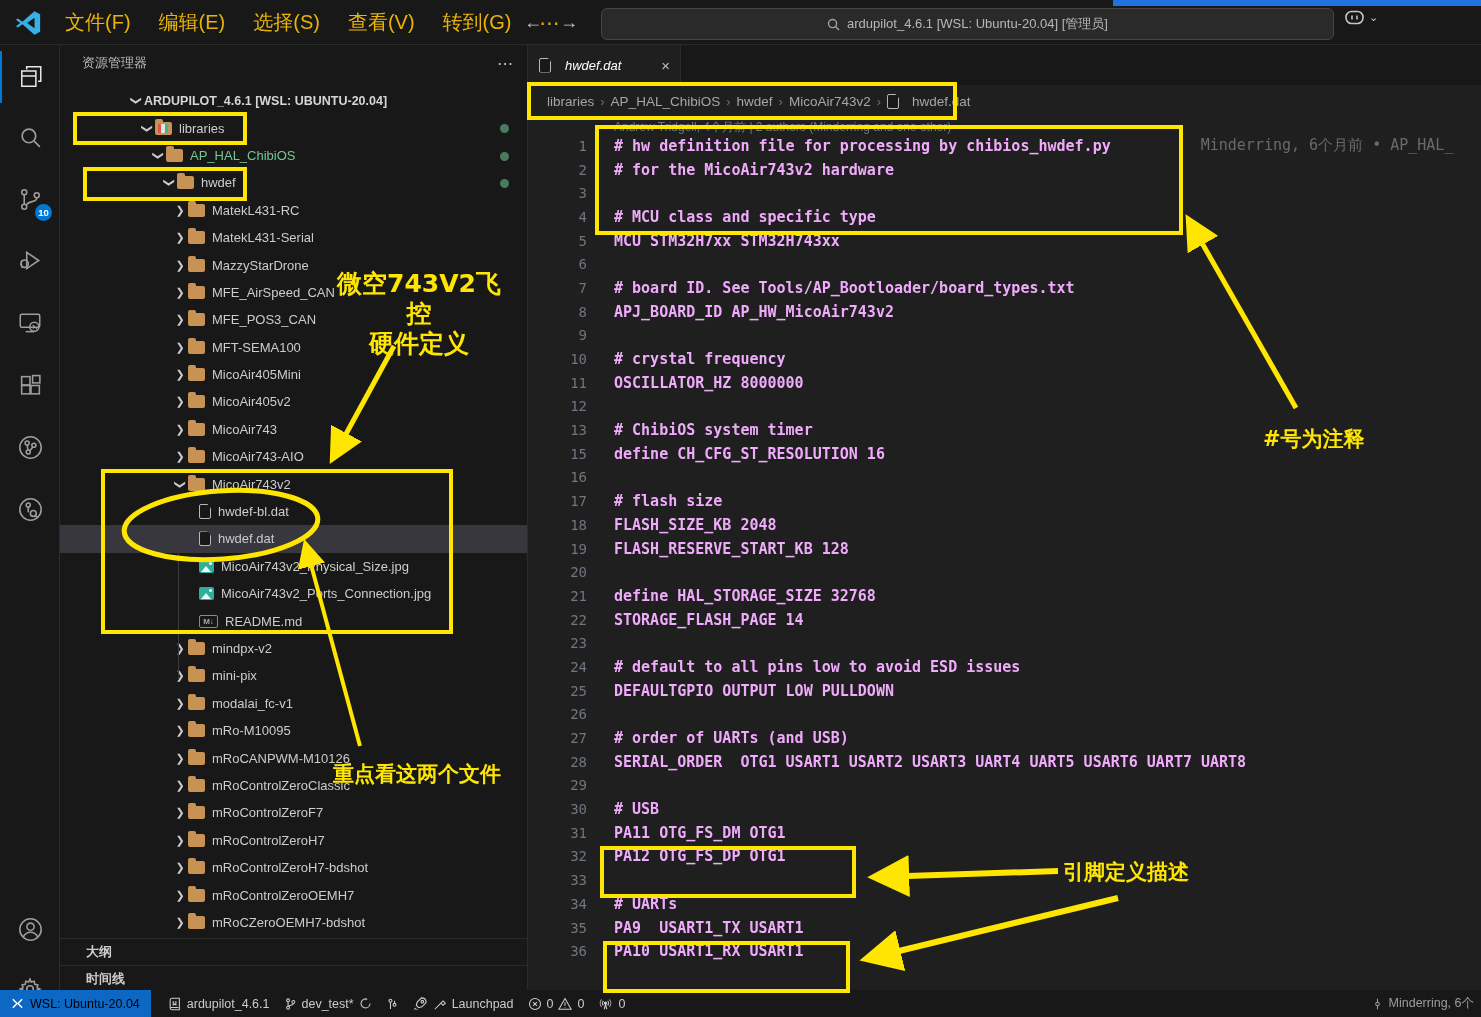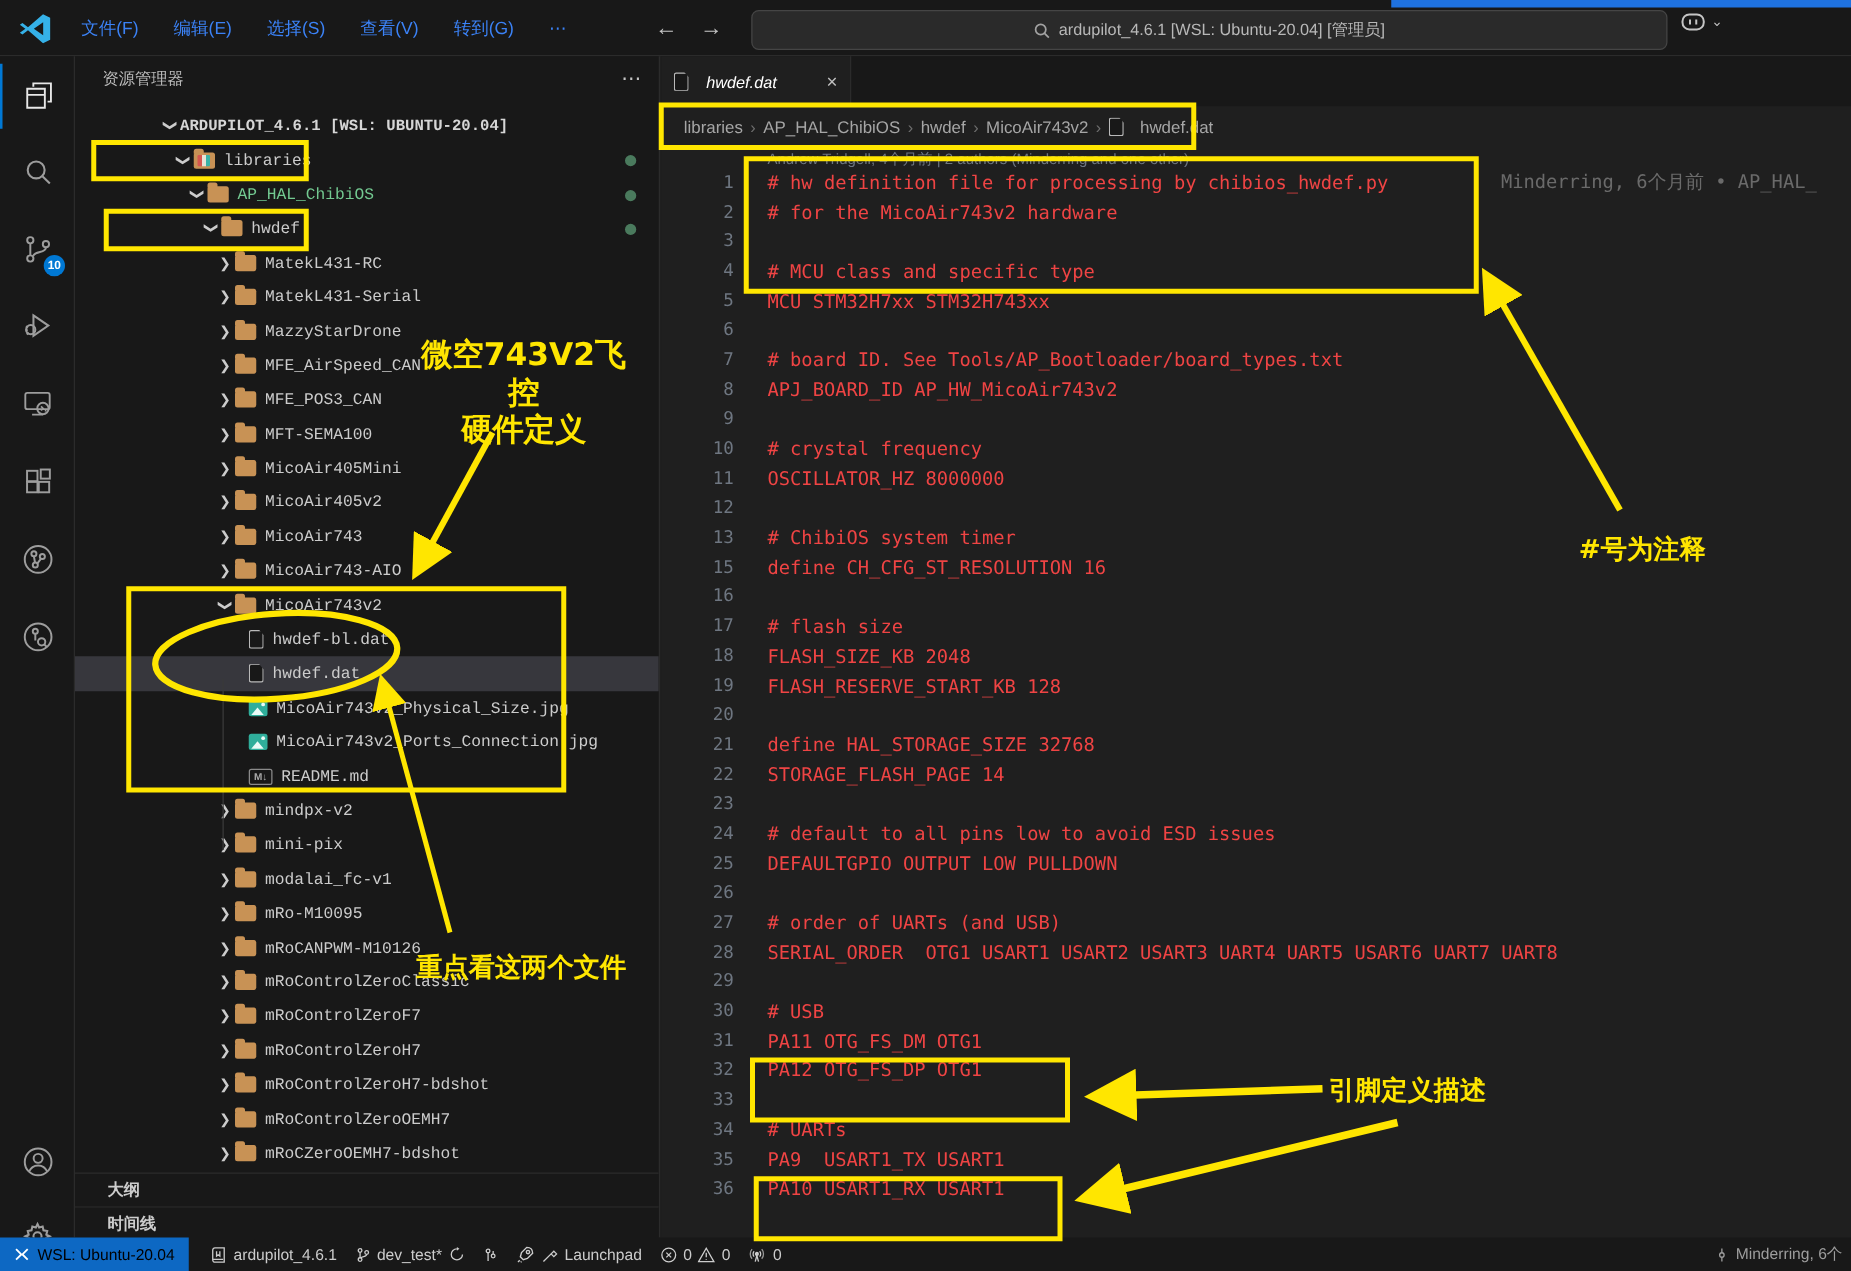--- a/index.html
+++ b/index.html
@@ -6,21 +6,21 @@
   html,body { background:#000; }
   #app {
     position:relative; width:1481px; height:1017px; overflow:hidden;
     background:#1f1f1f; font-family:"Liberation Sans","DejaVu Sans",sans-serif;
     color:#cccccc; -webkit-font-smoothing:antialiased;
   }
   
   #titlebar { position:absolute; left:0; top:0; width:1481px; height:45px;
     background:#181818; border-bottom:1px solid #2b2b2b; }
   #logo { position:absolute; left:14px; top:9px; width:28px; height:28px; }
-  #menus { position:absolute; left:55px; top:0; height:45px; display:flex; align-items:center; gap:8px; font-size:14px; color:#3b82f6; }
+  #menus { position:absolute; left:55px; top:0; height:45px; display:flex; align-items:center; gap:8px; font-size:20px; color:#eab308; }
   .menu-item { padding:4px 10px; border-radius:5px; cursor:default; }
   #nav-arrows { position:absolute; left:524px; top:0; height:45px; display:flex; align-items:center; gap:18px; font-size:18px; color:#c5c5c5; }
   #searchbox { position:absolute; left:601px; top:8px; width:733px; height:32px;
     background:#2a2a2a; border:1px solid #454545; border-radius:6px;
     display:flex; align-items:center; justify-content:center; gap:7px;
     font-size:13px; color:#b8b8b8; }
   #searchbox .mag { opacity:.85; }
   #copilot { position:absolute; left:1344px; top:9px; display:flex; align-items:center; gap:4px; color:#c5c5c5; }
   #top-blue-strip { position:absolute; left:1113px; top:0; width:368px; height:6px; background:#1f72e0; }
   
@@ -50,21 +50,21 @@
   .fico.folder::before { content:""; position:absolute; top:-3px; left:0; width:8px; height:4px; background:#c89255; border-radius:2px 2px 0 0; }
   .fico.folder.lib::after { content:""; position:absolute; left:3px; top:2px; width:10px; height:9px;
     background:linear-gradient(90deg,#d6574f 0 33%,#e8e3d6 33% 66%,#39b3a6 66% 100%); border-radius:1px; }
   .fico.file { width:12px; height:15px; border:1.4px solid #b9b9b9; border-radius:2px;
     clip-path:polygon(0 0,70% 0,100% 28%,100% 100%,0 100%); background:#181818; }
   .fico.img { width:15px; height:13px; background:#2fae9b; border-radius:2px; overflow:hidden; }
   .fico.img::before { content:""; position:absolute; left:2px; bottom:1px; border-left:5px solid transparent; border-right:5px solid transparent; border-bottom:6px solid #eafaf7; }
   .fico.img::after { content:""; position:absolute; right:2px; top:2px; width:3px; height:3px; border-radius:50%; background:#eafaf7; }
   .fico.md { width:19px; height:13px; border:1px solid #8a8a8a; border-radius:2px; color:#a9a9a9;
     font-size:8px; font-weight:bold; display:flex; align-items:center; justify-content:center; letter-spacing:0; }
-  .tlabel { color:#cccccc;font-family:Liberation Mono, monospace; }
+  .tlabel { color:#cccccc; }
   .tlabel.green { color:#73c991; }
   .tlabel.rootlbl { font-weight:bold; font-size:12.5px; color:#d6d6d6; }
   .gitdot { position:absolute; right:18px; top:10px; width:9px; height:9px; border-radius:50%; background:#4a7a5d; }
   #indent-guide { position:absolute; left:118px; top:498px; width:1px; height:137px; background:#3a3a3a; }
   .sb-section { position:absolute; left:0; width:100%; height:27px; display:flex; align-items:center;
     border-top:1px solid #2b2b2b; font-size:13px; font-weight:bold; color:#cccccc; padding-left:6px; gap:4px; background:#181818; }
   
   #editor { position:absolute; left:529px; top:45px; width:952px; height:945px; background:#1f1f1f; }
   #tabbar { position:absolute; left:0; top:0; width:100%; height:40px; background:#181818; display:flex; }
   #tab1 { width:152px; height:40px; background:#1f1f1f; border-right:1px solid #2b2b2b;
@@ -72,21 +72,21 @@
   #tab1 .tab-label { font-style:italic; }
   #tab1 .close { margin-left:auto; color:#c0c0c0; font-size:15px; }
   #crumbs { position:absolute; left:0; top:40px; width:100%; height:33px; display:flex; align-items:center;
     padding-left:18px; gap:6px; font-size:13.5px; color:#a6a6a6; }
   .crumb-sep { color:#6e6e6e; font-size:13px; }
   #codelens { position:absolute; left:85px; top:74px; font-size:12px; color:#6e7681; }
   #code { position:absolute; left:0; top:89px; width:100%; height:856px; overflow:hidden;
     font-family:"DejaVu Sans Mono","Liberation Mono",monospace; font-size:15px; }
   .cline { display:flex; height:23.7px; align-items:center; padding-left:12px; }
   .ln { width:46px; flex:none; text-align:right; color:#6e7681; font-size:14px; }
-  .ct { padding-left:27px; white-space:pre; color:#ef4444; }
+  .ct { padding-left:27px; white-space:pre; color:#f0abfc;font-weight:bold; }
   .iblame { color:#6a6a6a; margin-left:90px; white-space:pre; }
   
   #statusbar { position:absolute; left:0; top:990px; width:1481px; height:27px; background:#181818;
     display:flex; align-items:center; font-size:12.5px; color:#cccccc; }
   .sb-item { display:flex; align-items:center; gap:5px; padding:0 7px; height:100%; white-space:nowrap; }
   #sb-remote { background:#0d68c3; color:#000000; padding:0 11px; gap:6px; }
   #sb-right { margin-left:auto; display:flex; align-items:center; color:#9d9d9d; overflow:hidden;justify-content:flex-end; }
   
   #overlay { position:absolute; left:0; top:0; width:1481px; height:1017px; pointer-events:none; }
   .ann-text { position:absolute; color:#ffe600; font-weight:bold; font-family:"DejaVu Sans","Liberation Sans",sans-serif; }

